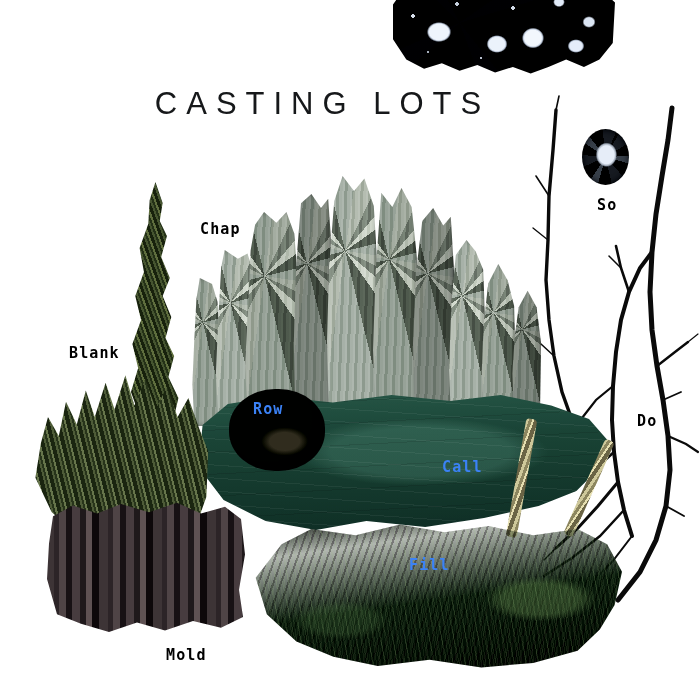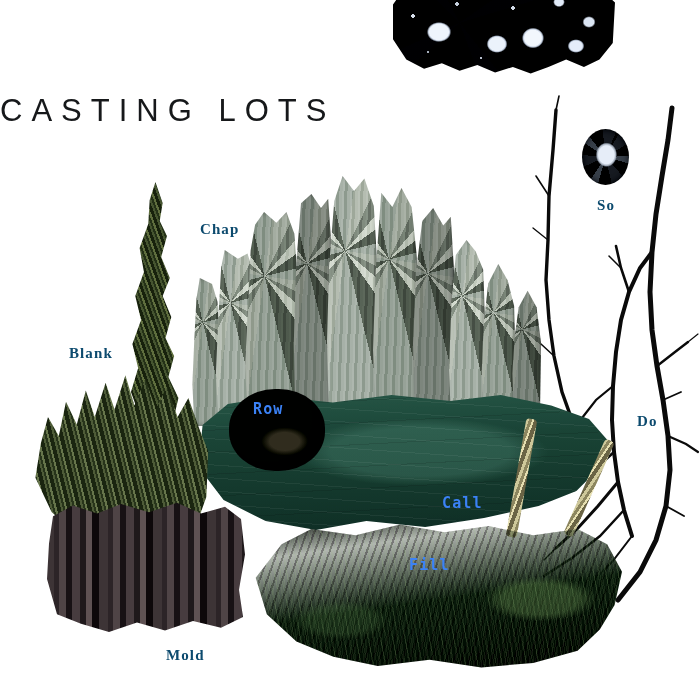--- a/index.html
+++ b/index.html
@@ -3,34 +3,34 @@
 <meta charset="utf-8">
 <title>Casting Lots</title>
 <style>
   html,body{margin:0;padding:0;background:#ffffff;}
   body{width:700px;height:700px;overflow:hidden;
        font-family:"Liberation Sans","DejaVu Sans",sans-serif;}
   #stage{position:relative;width:700px;height:700px;background:#ffffff;overflow:hidden;}
 
   
   .title{
-    position:absolute;left:0;top:88px;width:645px;text-align:left;
+    position:absolute;left:0;top:88px;width:645px;text-align:center;
     font-family:"Liberation Sans","DejaVu Sans",sans-serif;
     font-size:31px;font-weight:400;letter-spacing:9px;color:#16181a;
-    white-space:nowrap;line-height:1;margin-top:7px;
+    white-space:nowrap;line-height:1;
   }
 
   
   .lbl{
     position:absolute;
     font-family:"DejaVu Sans Mono","Liberation Mono",monospace;
     font-weight:700;letter-spacing:1.1px;white-space:nowrap;line-height:1;
     font-size:15px;
   }
-  .lbl.dark{color:#0c4a6e;font-family:Liberation Serif, serif;}
+  .lbl.dark{color:#000000;}
   .lbl.light{color:#3b82f6;}
 
   
   .piece{position:absolute;}
 
   
   #rock-top{
     left:393px;top:-14px;width:222px;height:92px;
     background:
       radial-gradient(ellipse 17px 14px at 46px 46px, #dfe6f2 0 56%, #b9c5d6 62%, rgba(0,0,0,0) 72%),
@@ -234,19 +234,19 @@
   <div class="piece" id="moss-grass"></div>
 
   <div class="piece" id="shrub-tall"></div>
   <div class="piece" id="shrub-low"></div>
 
   <div class="piece" id="bark"></div>
 
   <div class="lbl dark" style="left:200px;top:222px;">Chap</div>
   <div class="lbl dark" style="left:69px; top:346px;">Blank</div>
   <div class="lbl light" style="left:253px;top:402px;">Row</div>
-  <div class="lbl light" style="left:442px;top:460px;margin-top:36px;">Call</div>
+  <div class="lbl light" style="left:442px;top:460px;">Call</div>
   <div class="lbl light" style="left:409px;top:558px;">Fill</div>
   <div class="lbl dark" style="left:146px;top:648px;margin-left:20px;">Mold</div>
   <div class="lbl dark" style="left:597px;top:198px;">So</div>
   <div class="lbl dark" style="left:637px;top:414px;text-align:right;">Do</div>
 
 </div>
 
 </body></html>

